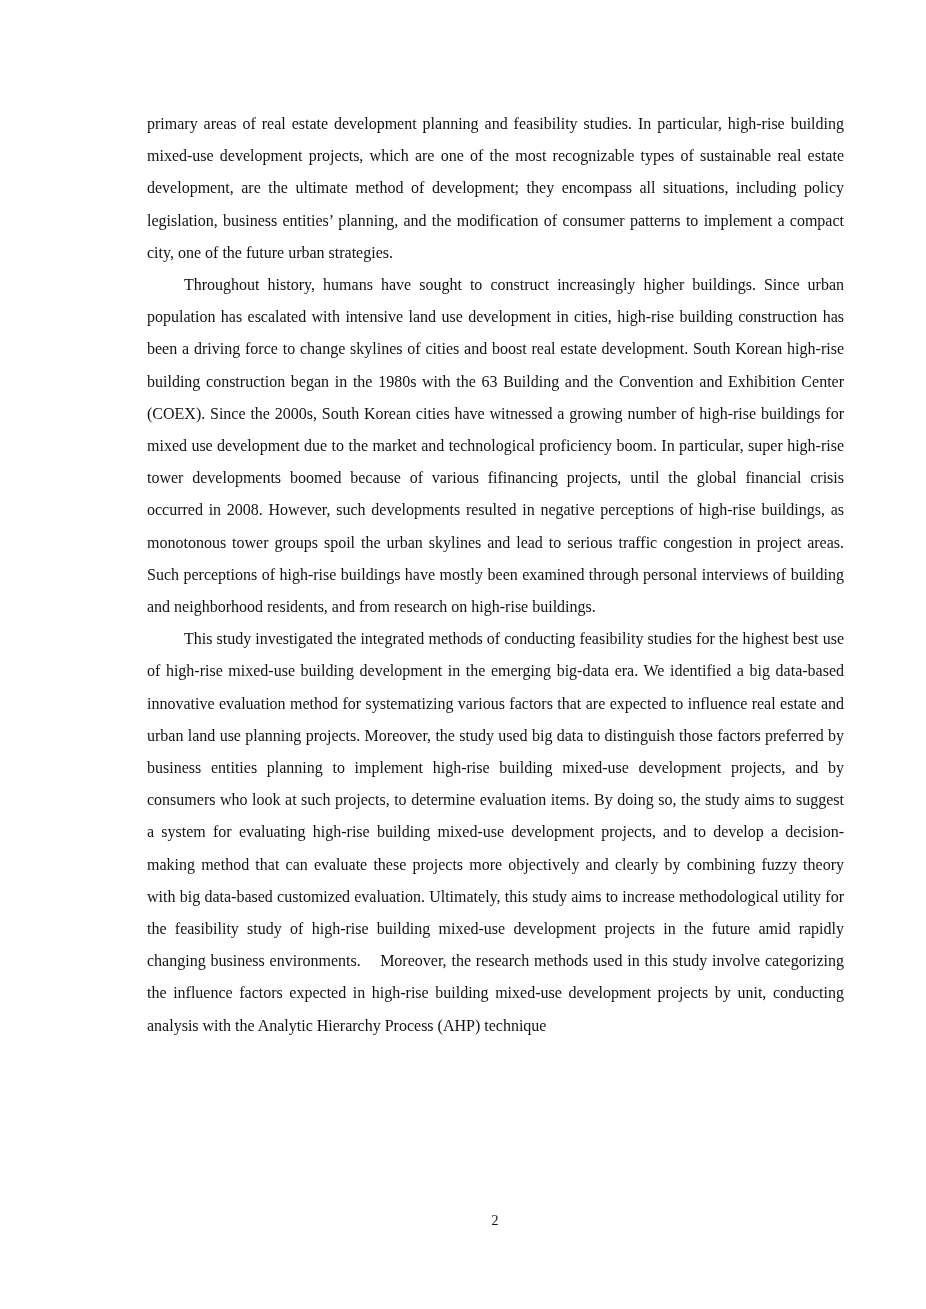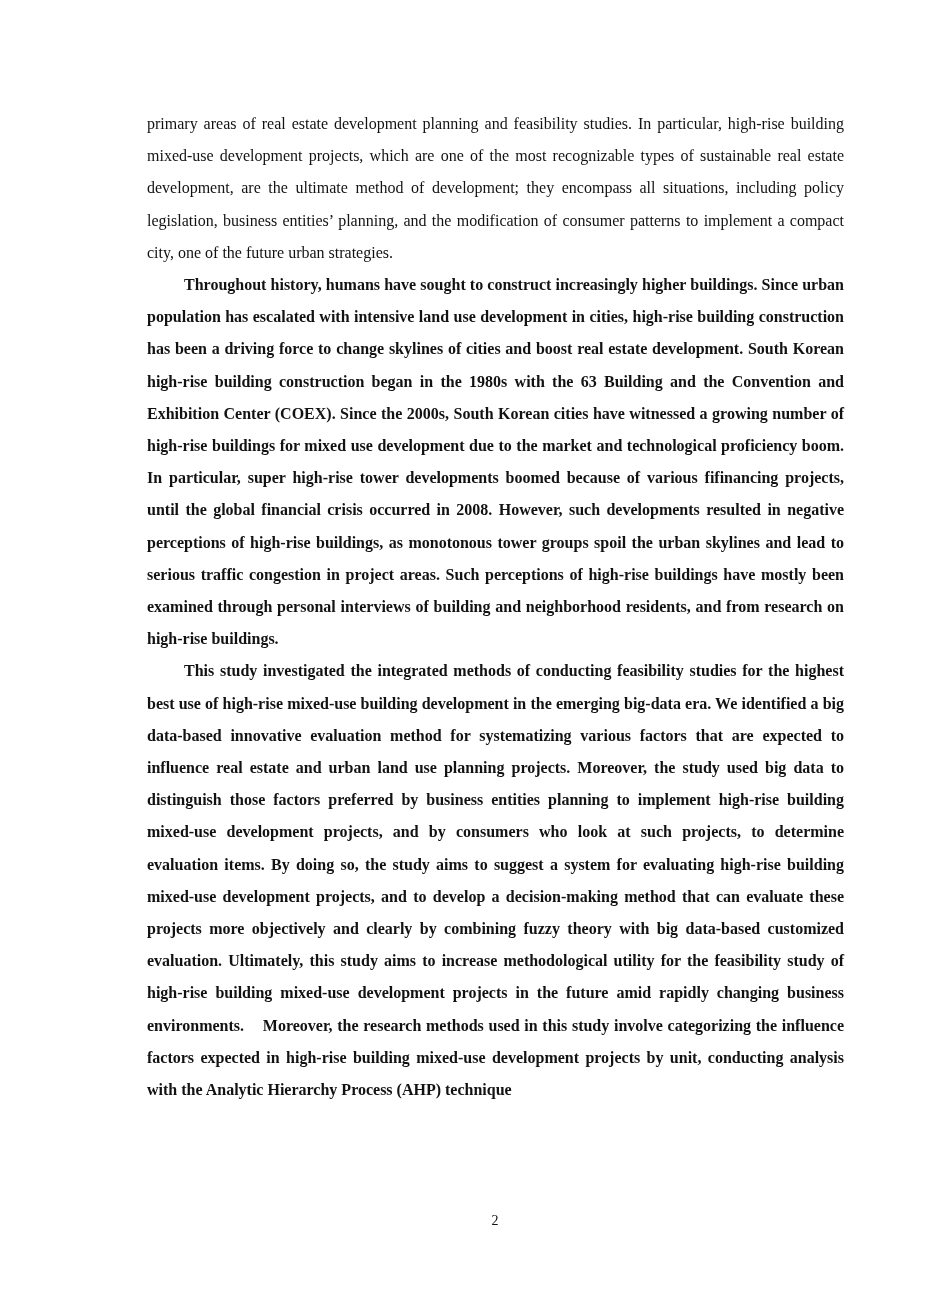--- a/index.html
+++ b/index.html
@@ -25,21 +25,20 @@
   }
   .para {
     font-size: 16px;
     line-height: 32.2px;
     text-align: justify;
     margin: 0;
     padding: 0;
   }
   .para.indent {
     text-indent: 37px;
-    font-weight: bold;
   }
   .footer {
     position: absolute;
     left: 0;
     top: 1213px;
     width: 100%;
     text-align: center;
     font-size: 14px;
     color: #121212;
   }

